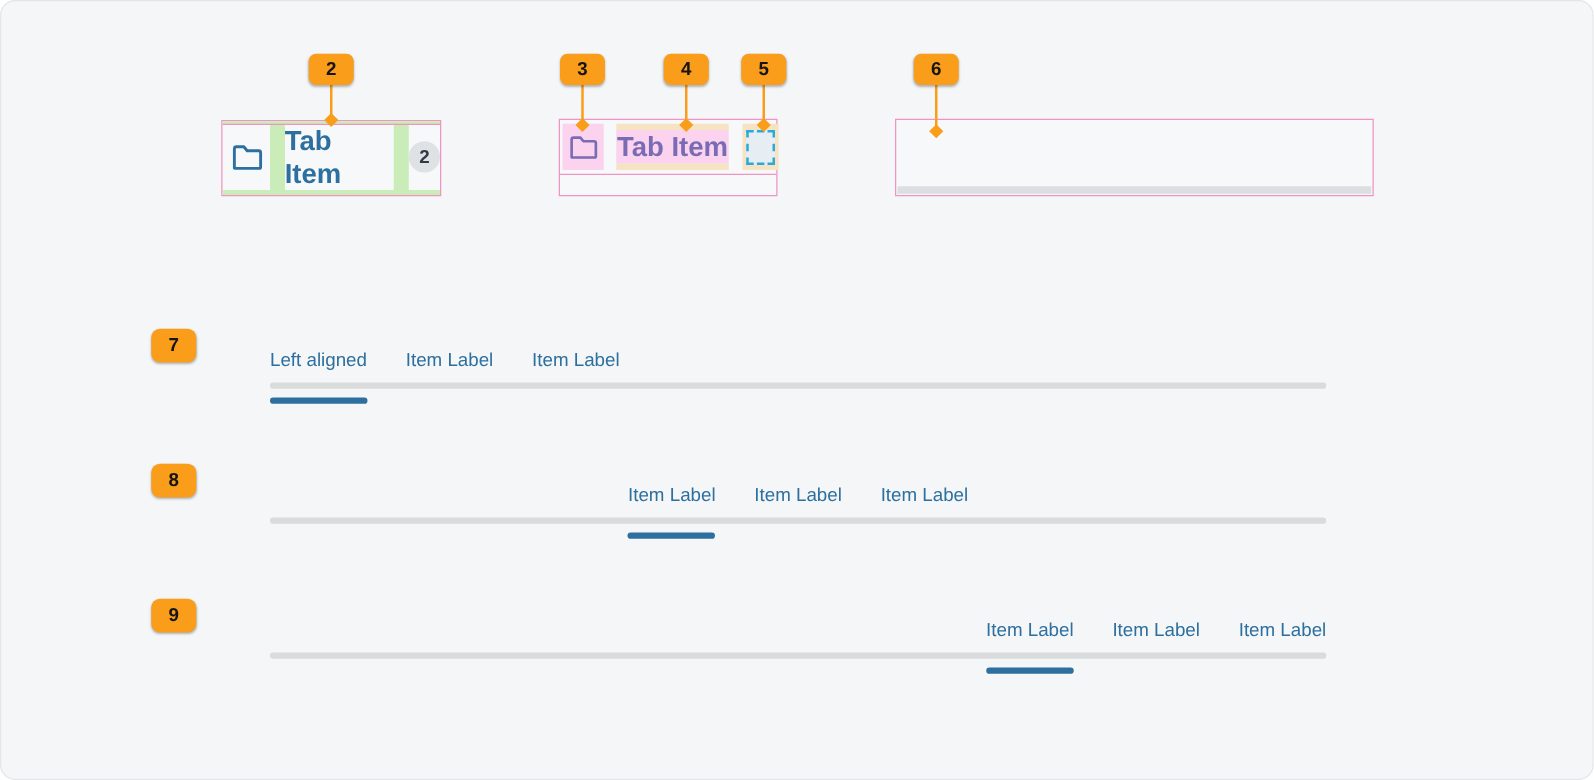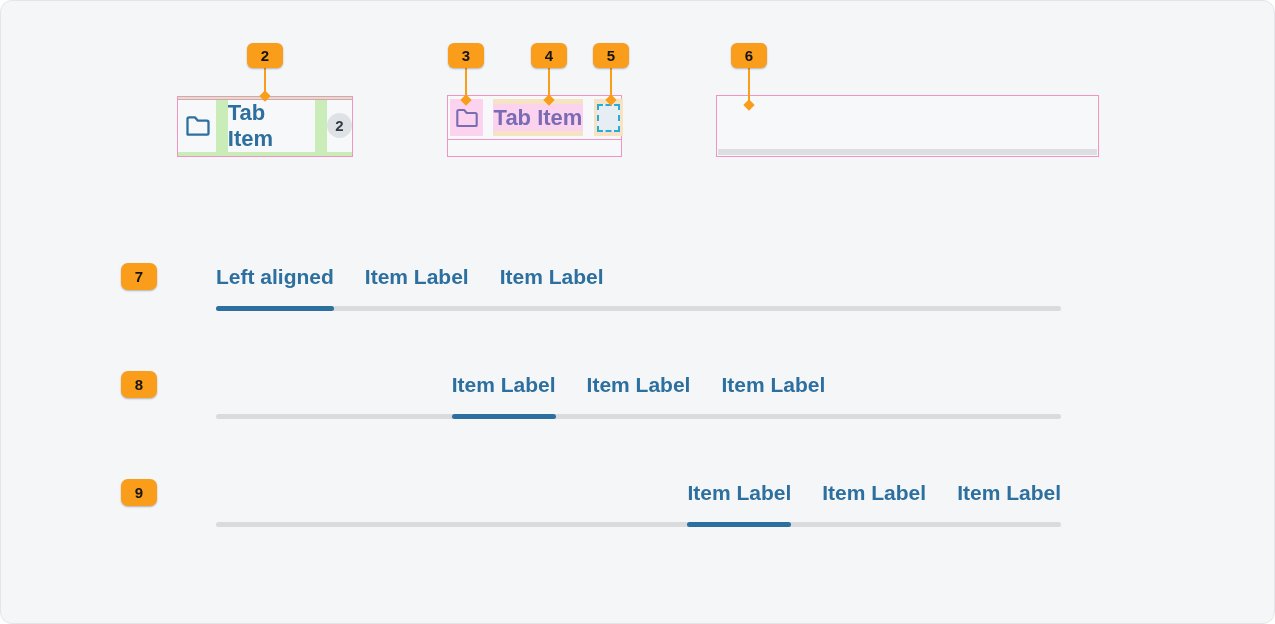--- a/index.html
+++ b/index.html
@@ -73,21 +73,21 @@
     border:1px solid var(--pink);box-sizing:border-box;background:#f6f8fa;
   }
   .box3 .bar{position:absolute;left:1px;right:1px;bottom:1px;height:6px;background:#dcdee1;}
 
   
   .tabbar{position:absolute;left:215px;width:845px;height:48px;display:flex;gap:31px;}
   .tabbar.align-left{justify-content:flex-start;}
   .tabbar.align-center{justify-content:center;}
   .tabbar.align-right{justify-content:flex-end;}
   .tabbar .track{position:absolute;left:0;right:0;bottom:0;height:5px;background:var(--track);border-radius:3px;z-index:0;}
-  .tab{position:relative;z-index:1;height:100%;color:var(--blue);font-size:21px;font-weight:700;line-height:27px;cursor:pointer;}
+  .tab{position:relative;z-index:1;height:100%;color:var(--blue);font-size:15px;font-weight:400;line-height:27px;cursor:pointer;margin-top:12px;}
   .tab .u{display:none;position:absolute;left:0;right:0;bottom:0;height:5px;background:var(--blue);border-radius:3px;}
   .tab.active .u{display:block;}
   svg{display:block;}
 </style>
 </head>
 <body>
 
 <div class="canvas">
 
   <div class="marker" style="left:246px;">2</div>

